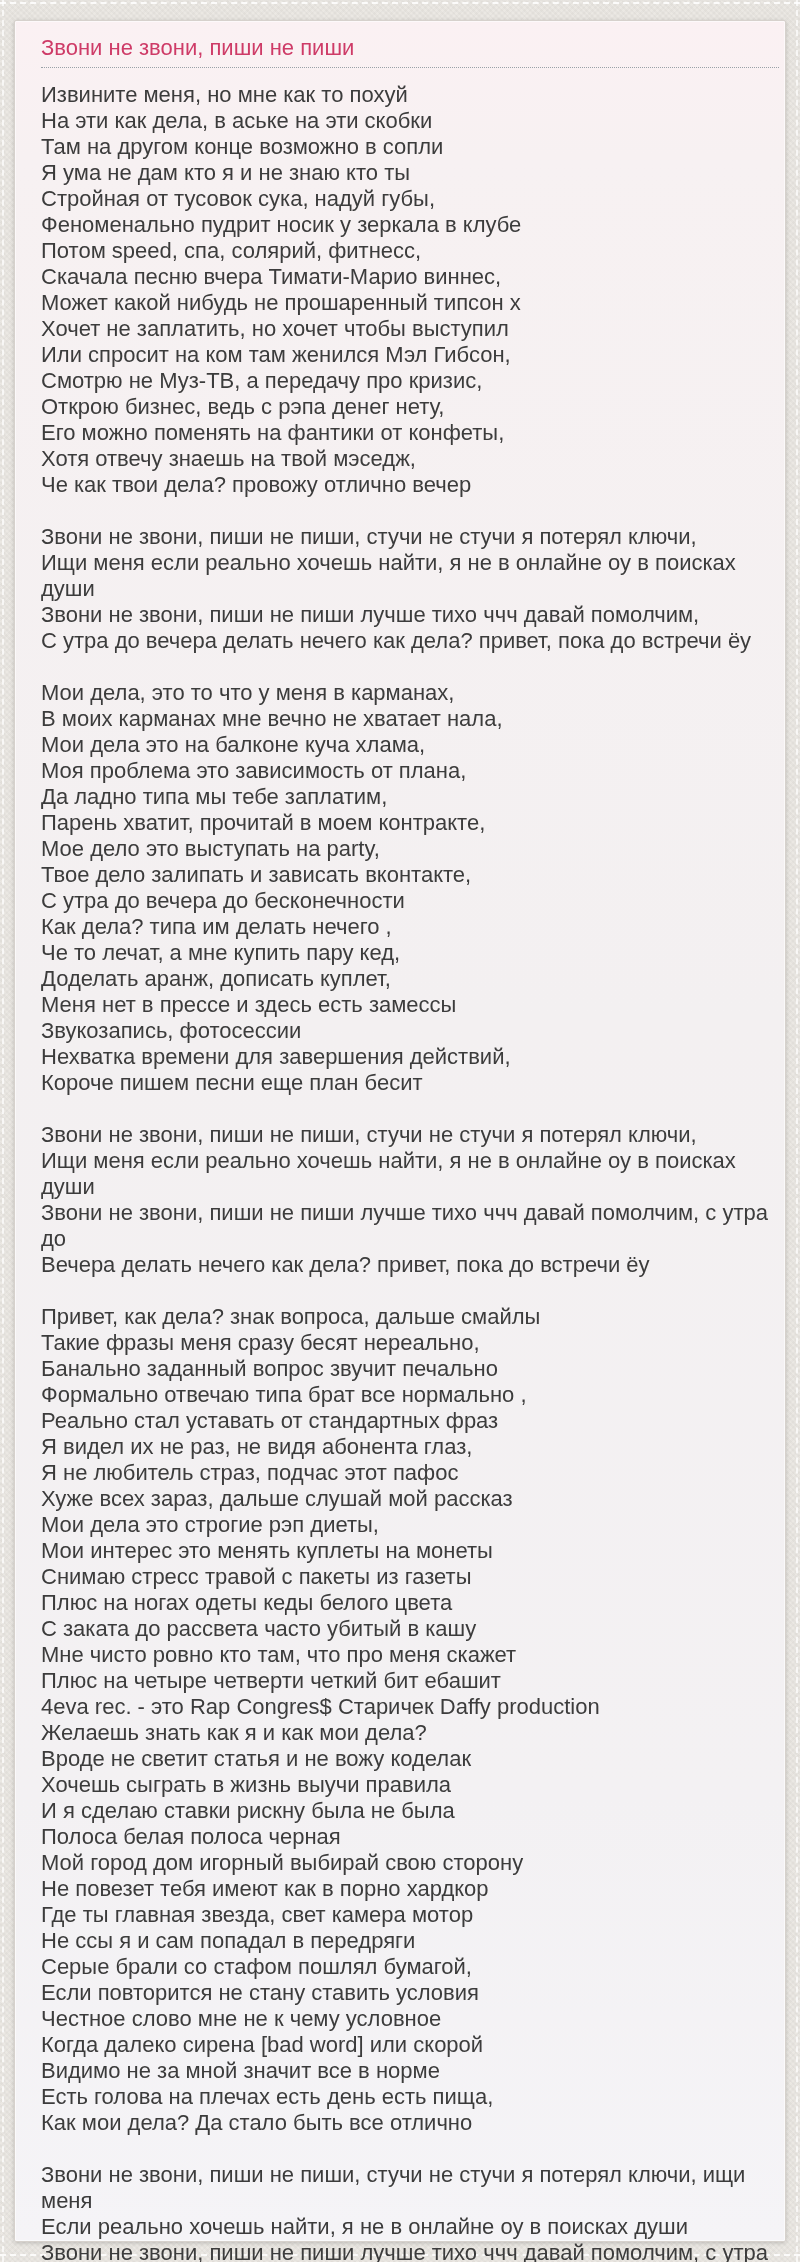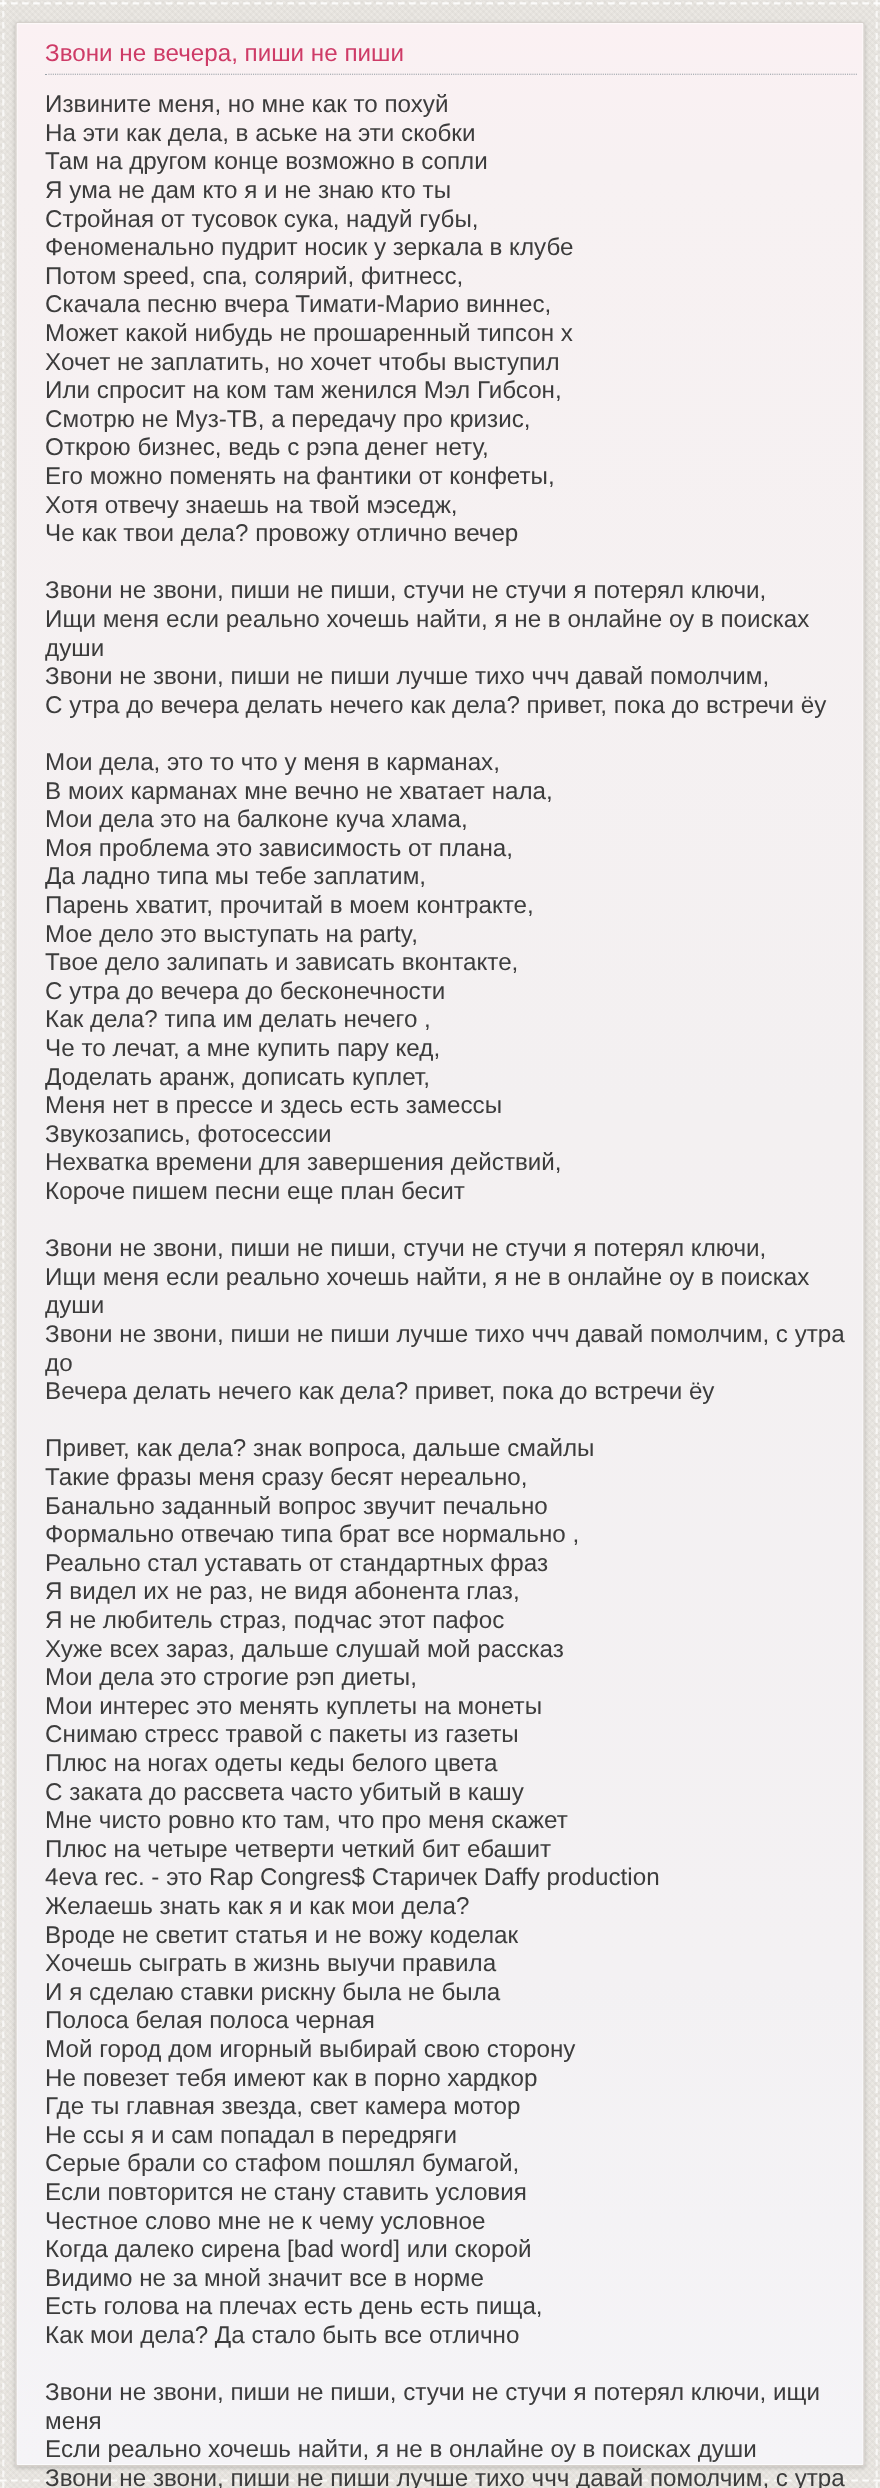--- a/index.html
+++ b/index.html
@@ -73,21 +73,21 @@
 </head>
 <body>
 
 <div class="page">
   <div class="seam-top"></div>
   <div class="seam-left"></div>
   <div class="seam-right"></div>
   <div class="seam-bottom"></div>
 
   <div class="card">
-    <h1 class="song-title">Звони не вечера, пиши не пиши</h1>
+    <h1 class="song-title">Звони не звони, пиши не пиши</h1>
 
 
     <hr class="sep">
 
     <div class="lyrics">
         <p class="stanza">Извините меня, но мне как то похуй<br>На эти как дела, в аське на эти скобки<br>Там на другом конце возможно в сопли<br>Я ума не дам кто я и не знаю кто ты<br>Стройная от тусовок сука, надуй губы,<br>Феноменально пудрит носик у зеркала в клубе<br>Потом speed, спа, солярий, фитнесс,<br>Скачала песню вчера Тимати-Марио виннес,<br>Может какой нибудь не прошаренный типсон х<br>Хочет не заплатить, но хочет чтобы выступил<br>Или спросит на ком там женился Мэл Гибсон,<br>Смотрю не Муз-ТВ, а передачу про кризис,<br>Открою бизнес, ведь с рэпа денег нету,<br>Его можно поменять на фантики от конфеты,<br>Хотя отвечу знаешь на твой мэседж,<br>Че как твои дела? провожу отлично вечер</p>
         <p class="stanza">Звони не звони, пиши не пиши, стучи не стучи я потерял ключи,<br>Ищи меня если реально хочешь найти, я не в онлайне оу в поисках души<br>Звони не звони, пиши не пиши лучше тихо ччч давай помолчим,<br>С утра до вечера делать нечего как дела? привет, пока до встречи ёу</p>
         <p class="stanza">Мои дела, это то что у меня в карманах,<br>В моих карманах мне вечно не хватает нала,<br>Мои дела это на балконе куча хлама,<br>Моя проблема это зависимость от плана,<br>Да ладно типа мы тебе заплатим,<br>Парень хватит, прочитай в моем контракте,<br>Мое дело это выступать на party,<br>Твое дело залипать и зависать вконтакте,<br>С утра до вечера до бесконечности<br>Как дела? типа им делать нечего ,<br>Че то лечат, а мне купить пару кед,<br>Доделать аранж, дописать куплет,<br>Меня нет в прессе и здесь есть замессы<br>Звукозапись, фотосессии<br>Нехватка времени для завершения действий,<br>Короче пишем песни еще план бесит</p>
         <p class="stanza">Звони не звони, пиши не пиши, стучи не стучи я потерял ключи,<br>Ищи меня если реально хочешь найти, я не в онлайне оу в поисках души<br>Звони не звони, пиши не пиши лучше тихо ччч давай помолчим, с утра до<br>Вечера делать нечего как дела? привет, пока до встречи ёу</p>
         <p class="stanza">Привет, как дела? знак вопроса, дальше смайлы<br>Такие фразы меня сразу бесят нереально,<br>Банально заданный вопрос звучит печально<br>Формально отвечаю типа брат все нормально ,<br>Реально стал уставать от стандартных фраз<br>Я видел их не раз, не видя абонента глаз,<br>Я не любитель страз, подчас этот пафос<br>Хуже всех зараз, дальше слушай мой рассказ<br>Мои дела это строгие рэп диеты,<br>Мои интерес это менять куплеты на монеты<br>Снимаю стресс травой с пакеты из газеты<br>Плюс на ногах одеты кеды белого цвета<br>С заката до рассвета часто убитый в кашу<br>Мне чисто ровно кто там, что про меня скажет<br>Плюс на четыре четверти четкий бит ебашит<br>4eva rec. - это Rap Congres$ Старичек Daffy production<br>Желаешь знать как я и как мои дела?<br>Вроде не светит статья и не вожу коделак<br>Хочешь сыграть в жизнь выучи правила<br>И я сделаю ставки рискну была не была<br>Полоса белая полоса черная<br>Мой город дом игорный выбирай свою сторону<br>Не повезет тебя имеют как в порно хардкор<br>Где ты главная звезда, свет камера мотор<br>Не ссы я и сам попадал в передряги<br>Серые брали со стафом пошлял бумагой,<br>Если повторится не стану ставить условия<br>Честное слово мне не к чему условное<br>Когда далеко сирена [bad word] или скорой<br>Видимо не за мной значит все в норме<br>Есть голова на плечах есть день есть пища,<br>Как мои дела? Да стало быть все отлично</p>

